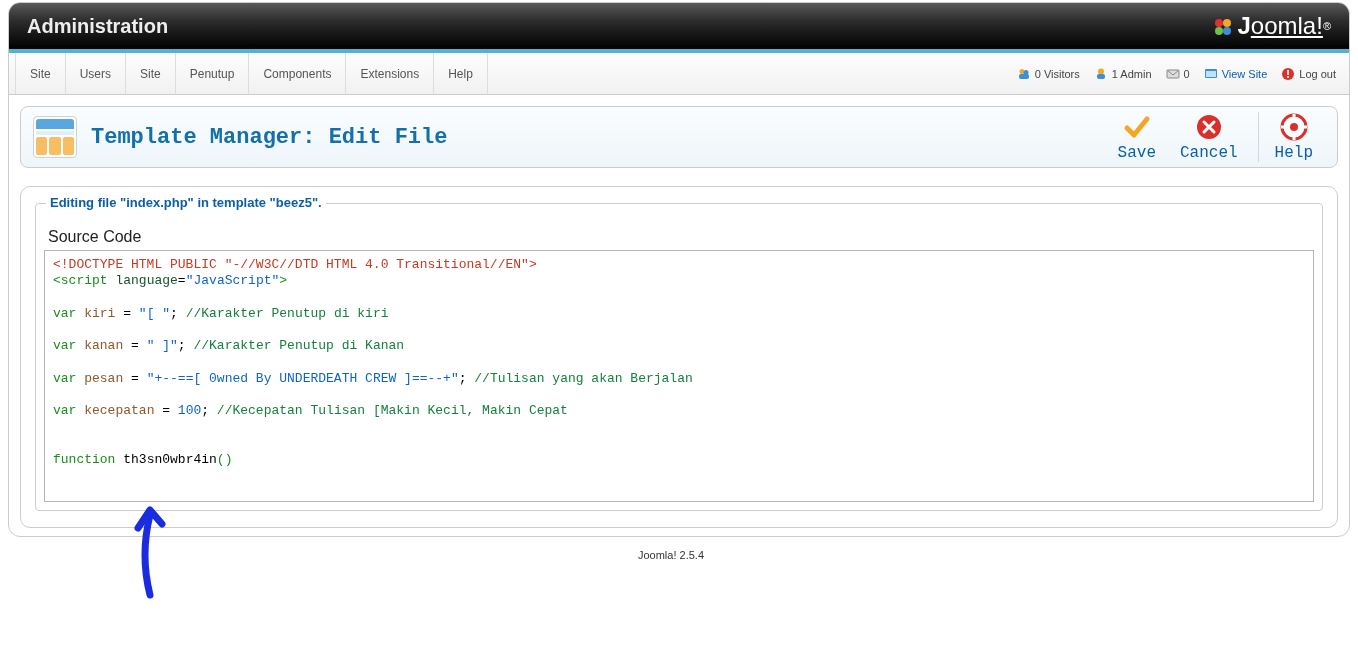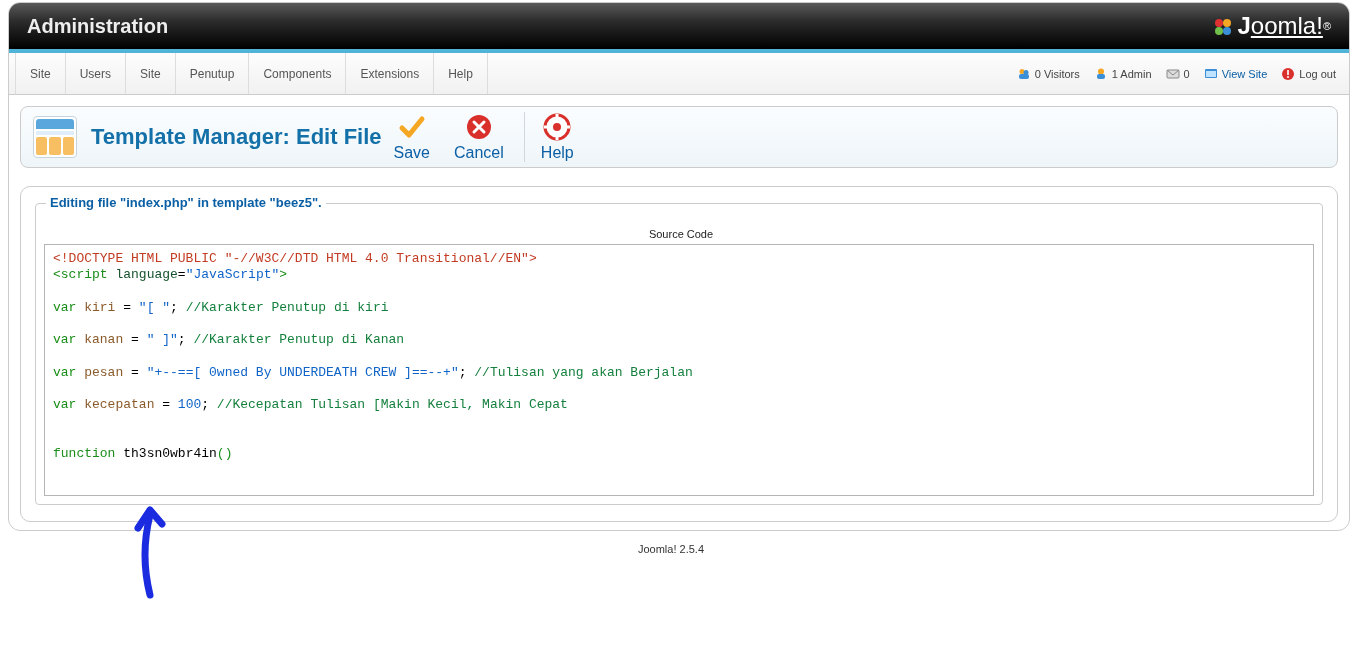--- a/index.html
+++ b/index.html
@@ -70,22 +70,24 @@
 .status-item .ico { width: 14px; height: 14px; margin-right: 4px; display: inline-flex; align-items: center; justify-content: center; }
 .link-blue { color: #0b5fa5; }
 
 .toolbar {
   margin: 11px 11px 0 11px;
   border: 1px solid #ccc;
   border-radius: 8px;
   background: linear-gradient(to bottom, #fafdff, #eef5f9);
   display: flex;
   align-items: center;
+  justify-content: space-between;
   padding: 8px 12px;
   height: 62px;
+  font-family: Liberation Mono, monospace;
 }
 .toolbar-left { display: flex; align-items: center; }
 .tpl-icon {
   width: 44px; height: 42px;
   border: 1px solid #c8d4db;
   border-radius: 4px;
   background: #fff;
   margin-right: 14px;
   display: flex; flex-direction: column;
 }
@@ -124,21 +126,21 @@
 }
 .fieldset .legend {
   position: absolute;
   top: -9px; left: 10px;
   background: #fff;
   padding: 0 4px;
   color: #0b5fa5;
   font-weight: bold;
   font-size: 13px;
 }
-.src-label { font-size: 11px; color: #222; margin: 4px 0 4px 4px; text-align: center; }
+.src-label { font-size: 16px; color: #222; margin: 4px 0 4px 4px; }
 .code-area {
   width: 100%;
   height: 252px;
   border: 1px solid #b5b5b5;
   font-family: "Courier New", monospace;
   font-size: 13px;
   line-height: 1.25;
   padding: 6px 8px;
   white-space: pre;
   overflow: auto;

